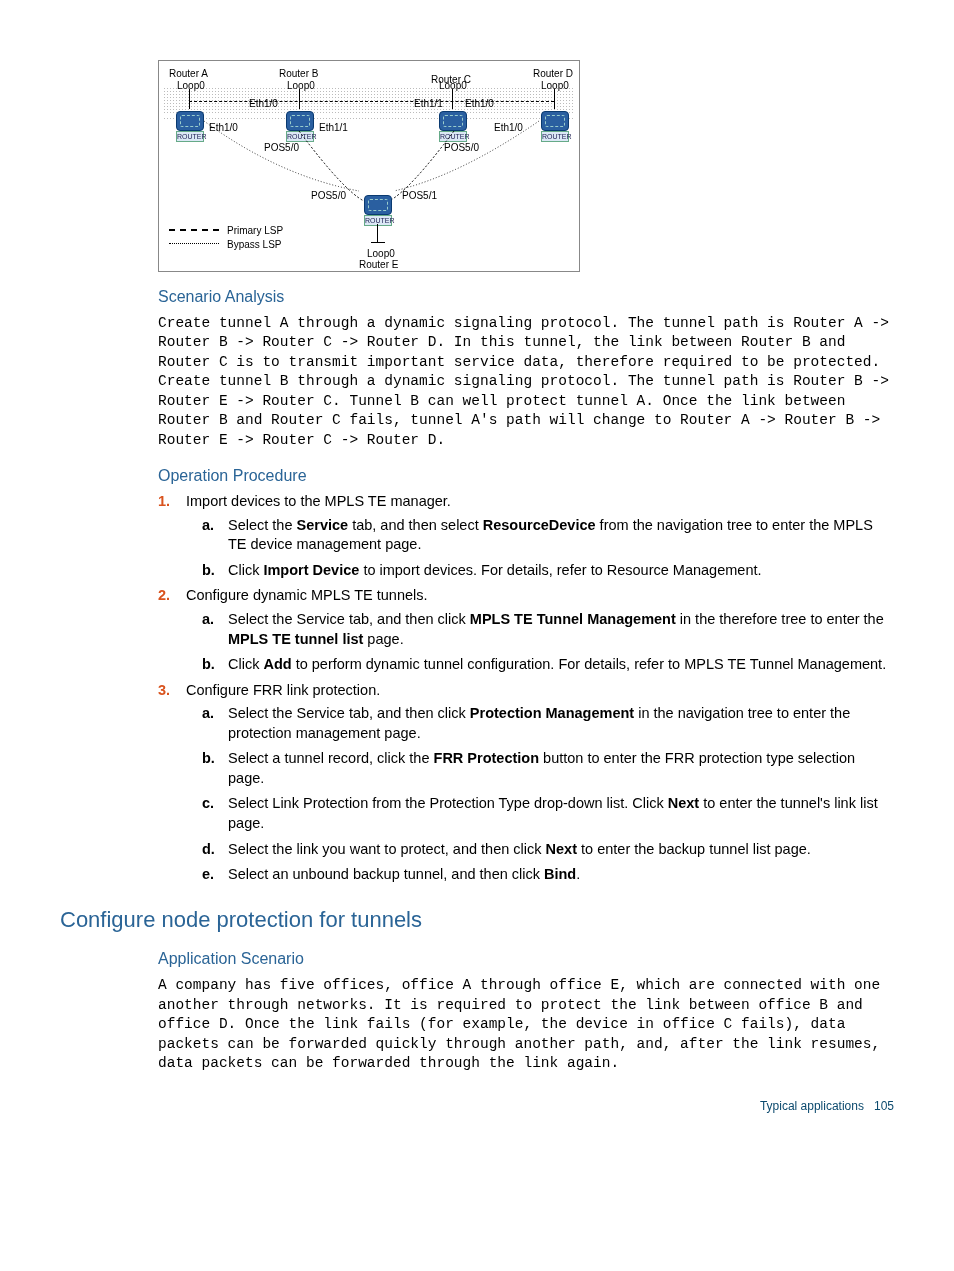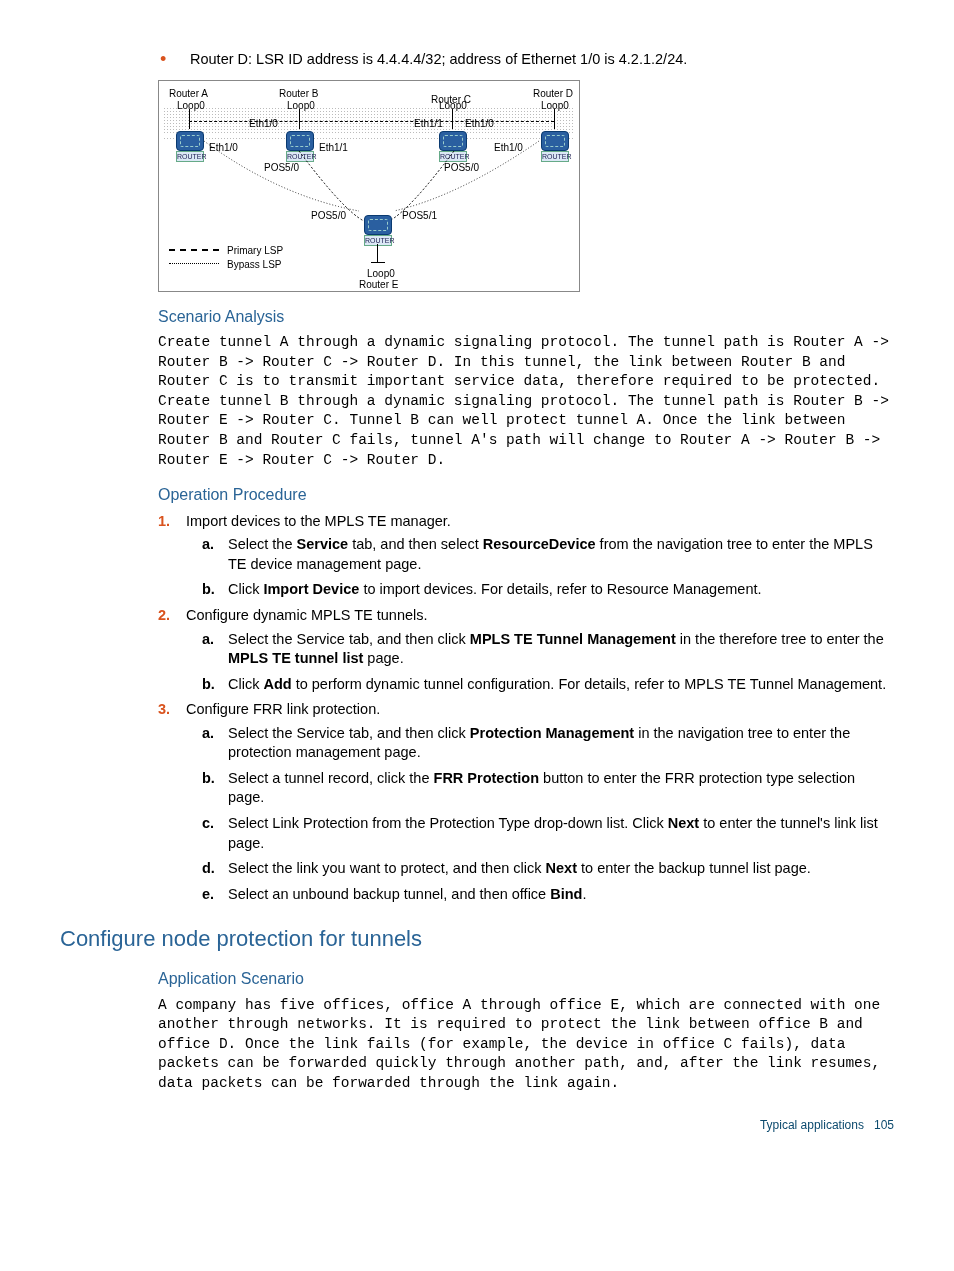--- a/index.html
+++ b/index.html
@@ -144,21 +144,20 @@
     font-size: 12px;
     margin-top: 24px;
     color: #0c4a6e;
   }
   b { font-weight: bold; }
 </style>
 </head>
 <body>
 
 <ul class="top-bullets">
-  <li>Router D: LSR ID address is 4.4.4.4/32; address of Ethernet 1/0 is 4.2.1.2/24.</li>
 </ul>
 
 <div class="diagram-wrap">
   <div class="diagram">
     <div class="dotbg" style="top:26px;height:28px;"></div>
     <div class="dotbg" style="top:56px;height:4px;"></div>
 
     <span class="dlabel" style="left:10px;top:6px;">Router A</span>
     <span class="dlabel" style="left:120px;top:6px;">Router B</span>
     <span class="dlabel" style="left:272px;top:12px;">Router C</span>
@@ -243,21 +242,21 @@
       <li><span>Click </span><b>Add</b><span> to perform dynamic tunnel configuration. For details, refer to MPLS TE Tunnel Management.</span></li>
     </ol>
   </li>
   <li>
     <span>Configure FRR link protection.</span>
     <ol class="alpha">
       <li><span>Select the Service tab, and then click </span><b>Protection Management</b><span> in the navigation tree to enter the protection management page.</span></li>
       <li><span>Select a tunnel record, click the </span><b>FRR Protection</b><span> button to enter the FRR protection type selection page.</span></li>
       <li><span>Select Link Protection from the Protection Type drop-down list. Click </span><b>Next</b><span> to enter the tunnel's link list page.</span></li>
       <li><span>Select the link you want to protect, and then click </span><b>Next</b><span> to enter the backup tunnel list page.</span></li>
-      <li><span>Select an unbound backup tunnel, and then office </span><b>Bind</b><span>.</span></li>
+      <li><span>Select an unbound backup tunnel, and then click </span><b>Bind</b><span>.</span></li>
     </ol>
   </li>
 </ol>
 
 <h2 class="section">Configure node protection for tunnels</h2>
 
 <h3 class="sub">Application Scenario</h3>
 <p class="body">A company has five offices, office A through office E, which are connected with one another through networks. It is required to protect the link between office B and office D. Once the link fails (for example, the device in office C fails), data packets can be forwarded quickly through another path, and, after the link resumes, data packets can be forwarded through the link again.</p>
 
 <div class="footer">

